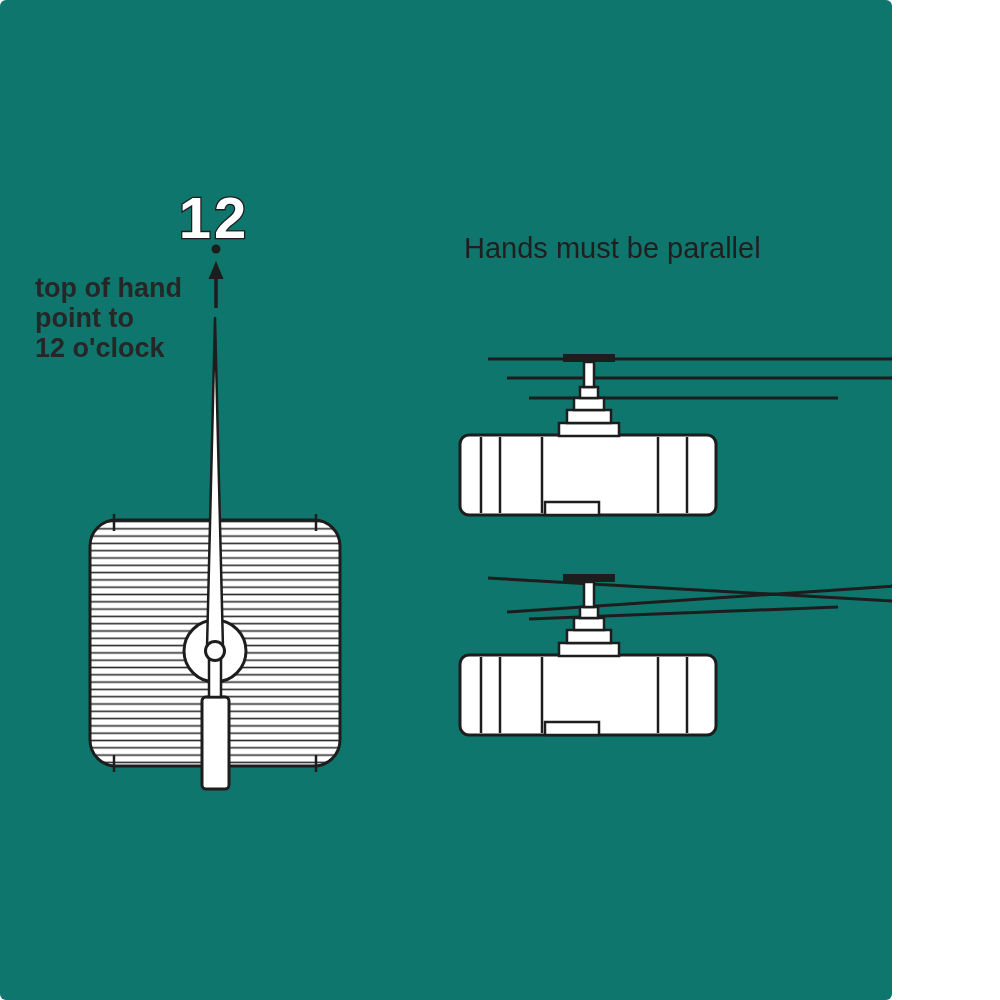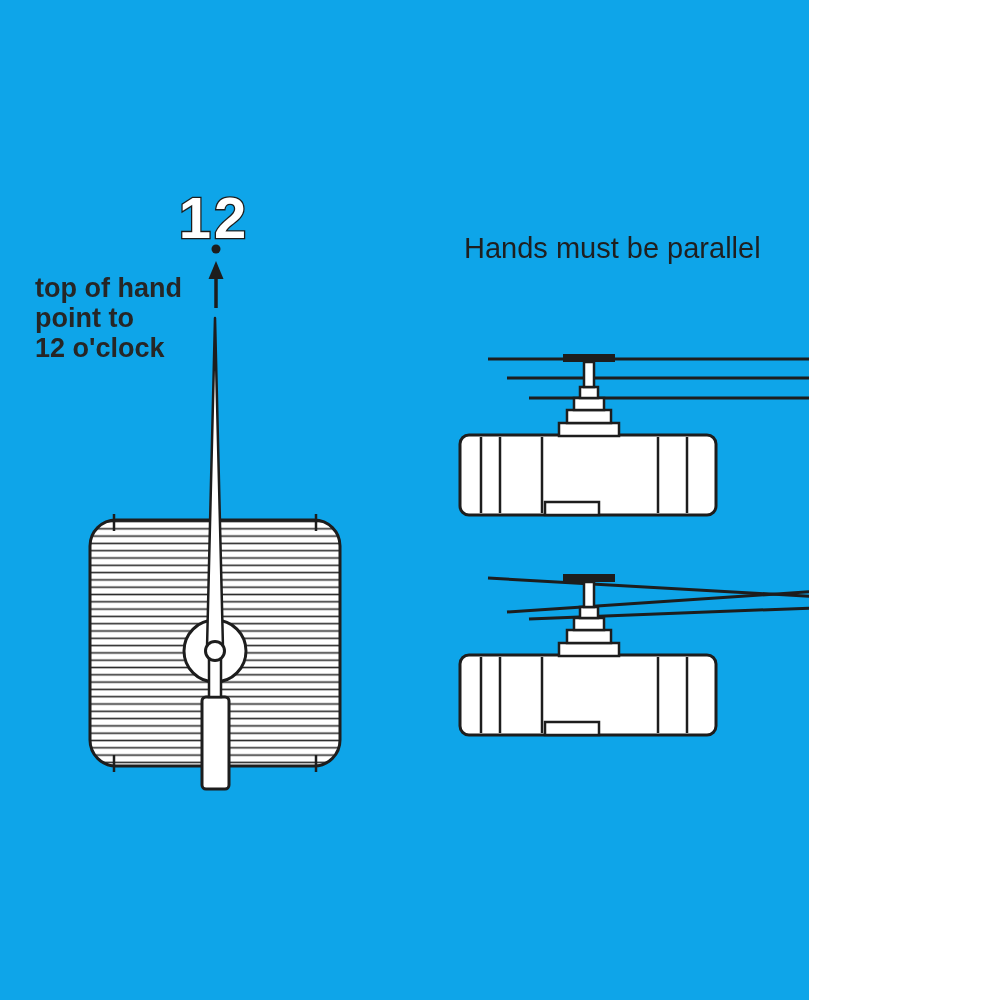--- a/index.html
+++ b/index.html
@@ -2,24 +2,25 @@
 <html><head>
 <meta charset="utf-8">
 <style>
   html, body {
     margin: 0;
     padding: 0;
     background: #ffffff;
   }
   .stage {
     position: relative;
-    width: 809px;
+    width: 892px;
     height: 1000px;
-    background: #0ea5e9;
+    background: #0f766e;
     overflow: hidden;
+    border-radius: 6px;
   }
   svg text {
     font-family: "Liberation Sans", "DejaVu Sans", sans-serif;
   }
   .note-text {
     font-size: 27px;
     font-weight: bold;
     fill: #262626;
   }
   .title-text {

